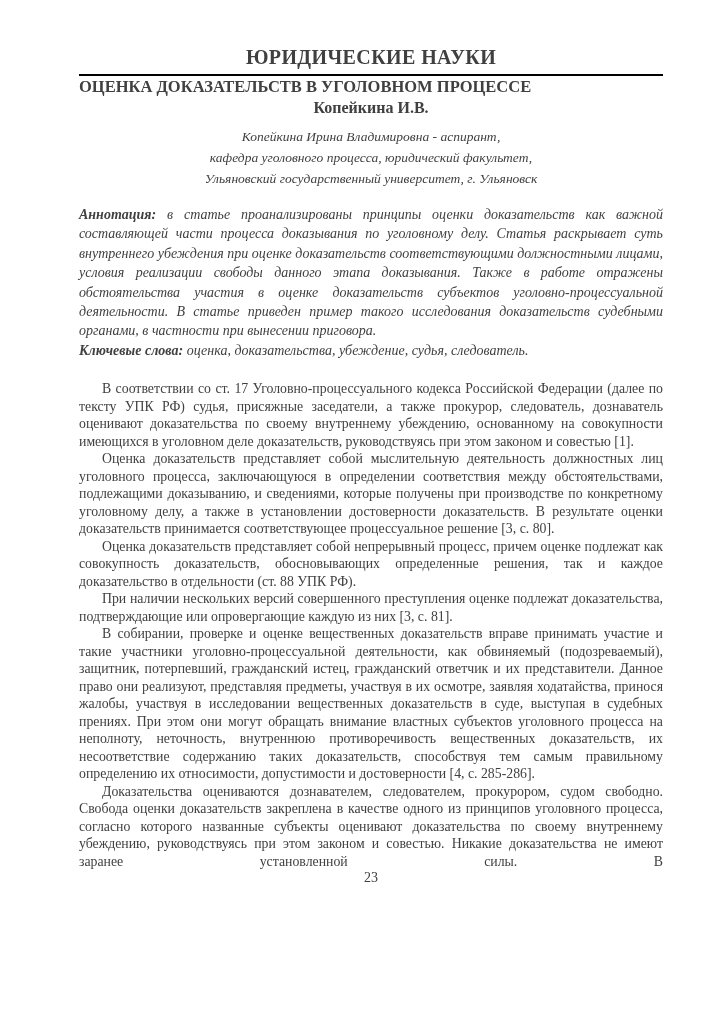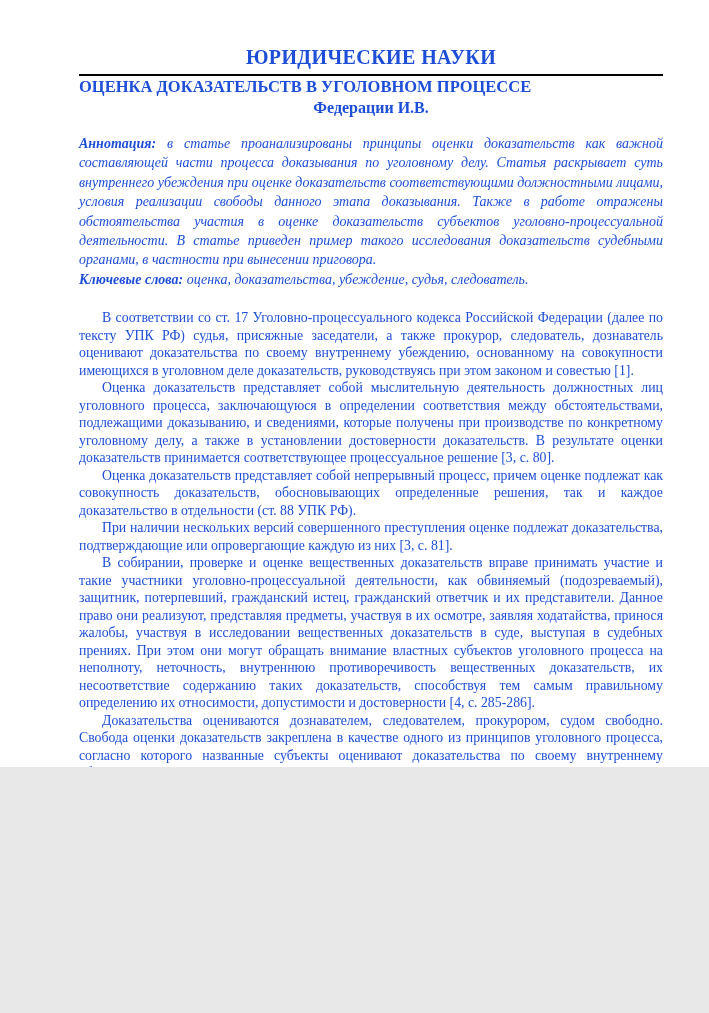--- a/index.html
+++ b/index.html
@@ -1,22 +1,22 @@
 <!DOCTYPE html>
 <html lang="ru"><head>
 <meta charset="utf-8">
 <style>
   html, body { margin: 0; padding: 0; background: #e8e8e8; }
   .page {
     position: relative;
     width: 709px;
-    height: 767px;
+    height: 1013px;
     margin: 0 auto;
     background: #ffffff;
-    color: #1d4ed8;
+    color: #404040;
     font-family: "Liberation Serif", "DejaVu Serif", serif;
     box-sizing: border-box;
     padding: 46px 46px 0 79px;
     overflow: hidden;
   }
   .section-title {
     margin: 0;
     font-size: 20px;
     font-weight: bold;
     text-align: center;
@@ -71,22 +71,27 @@
 </style>
 </head>
 <body>
 
 <div class="page">
 
   <h1 class="section-title">ЮРИДИЧЕСКИЕ НАУКИ</h1>
 
   <h2 class="article-title">ОЦЕНКА ДОКАЗАТЕЛЬСТВ В УГОЛОВНОМ ПРОЦЕССЕ</h2>
 
-  <h3 class="author">Федерации И.В.</h3>
+  <h3 class="author">Копейкина И.В.</h3>
 
+  <div class="affiliation">
+    <div>Копейкина Ирина Владимировна - аспирант,</div>
+    <div>кафедра уголовного процесса, юридический факультет,</div>
+    <div>Ульяновский государственный университет, г. Ульяновск</div>
+  </div>
 
   <p class="abstract"><span class="bi">Аннотация:</span><span> в статье проанализированы принципы оценки доказательств как важной составляющей части процесса доказывания по уголовному делу. Статья раскрывает суть внутреннего убеждения при оценке доказательств соответствующими должностными лицами, условия реализации свободы данного этапа доказывания. Также в работе отражены обстоятельства участия в оценке доказательств субъектов уголовно-процессуальной деятельности. В статье приведен пример такого исследования доказательств судебными органами, в частности при вынесении приговора.</span></p>
 
   <p class="abstract keywords"><span class="bi">Ключевые слова:</span><span> оценка, доказательства, убеждение, судья, следователь.</span></p>
 
   <div class="body-text">
     <p>В соответствии со ст. 17 Уголовно-процессуального кодекса Российской Федерации (далее по тексту УПК РФ) судья, присяжные заседатели, а также прокурор, следователь, дознаватель оценивают доказательства по своему внутреннему убеждению, основанному на совокупности имеющихся в уголовном деле доказательств, руководствуясь при этом законом и совестью [1].</p>
     <p>Оценка доказательств представляет собой мыслительную деятельность должностных лиц уголовного процесса, заключающуюся в определении соответствия между обстоятельствами, подлежащими доказыванию, и сведениями, которые получены при производстве по конкретному уголовному делу, а также в установлении достоверности доказательств. В результате оценки доказательств принимается соответствующее процессуальное решение [3, с. 80].</p>
     <p>Оценка доказательств представляет собой непрерывный процесс, причем оценке подлежат как совокупность доказательств, обосновывающих определенные решения, так и каждое доказательство в отдельности (ст. 88 УПК РФ).</p>
     <p>При наличии нескольких версий совершенного преступления оценке подлежат доказательства, подтверждающие или опровергающие каждую из них [3, с. 81].</p>

